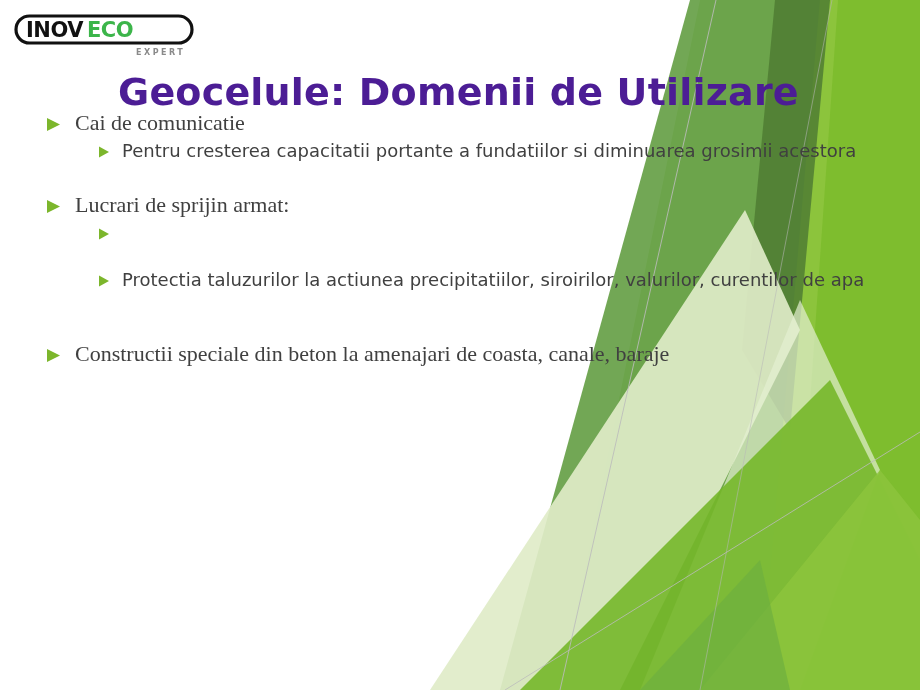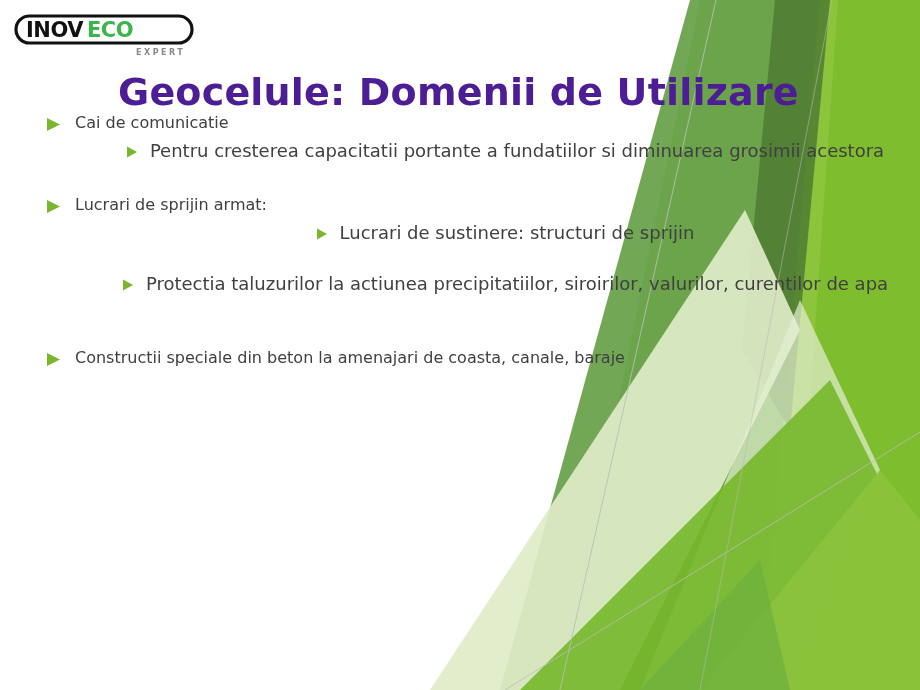--- a/index.html
+++ b/index.html
@@ -64,38 +64,38 @@
     display: flex;
     align-items: flex-start;
   }
   .l1 {
     margin-left: 0;
     margin-bottom: 2px;
   }
   .l2 {
     margin-left: 52px;
     margin-bottom: 2px;
-    justify-content: center;
   }
 
   .tri {
     flex: 0 0 auto;
     display: block;
     margin-top: 8px;
   }
   .tri svg { display: block; }
 
   .l1 .tri { margin-right: 14px; margin-top: 9px; }
   .l2 .tri { margin-right: 12px; margin-top: 7px; }
 
   .l1 .txt {
     color: #404040;
-    font-size: 16px;
+    font-size: 22px;
     line-height: 29px;
     font-weight: 400;
+    font-family: Liberation Serif, serif;
   }
   .l2 .txt {
     color: #404040;
     font-size: 18px;
     line-height: 23px;
     font-weight: 400;
     white-space: pre-wrap;
   }
 
   .gap-sm { height: 12px; }
@@ -175,21 +175,20 @@
       </span>
       <span class="txt">Lucrari de sprijin armat:</span>
     </div>
 
     <div class="l2">
       <span class="tri">
         <svg width="12" height="12" viewBox="0 0 12 12">
             <polygon points="1,0.5 11,6 1,11.5" fill="#7cb62c"></polygon>
           </svg>
       </span>
-      <span class="txt">Lucrari de sustinere: structuri de sprijin</span>
     </div>
 
     <div class="gap-md"></div>
 
 
     <div class="l2">
       <span class="tri">
         <svg width="12" height="12" viewBox="0 0 12 12">
             <polygon points="1,0.5 11,6 1,11.5" fill="#7cb62c"></polygon>
           </svg>

